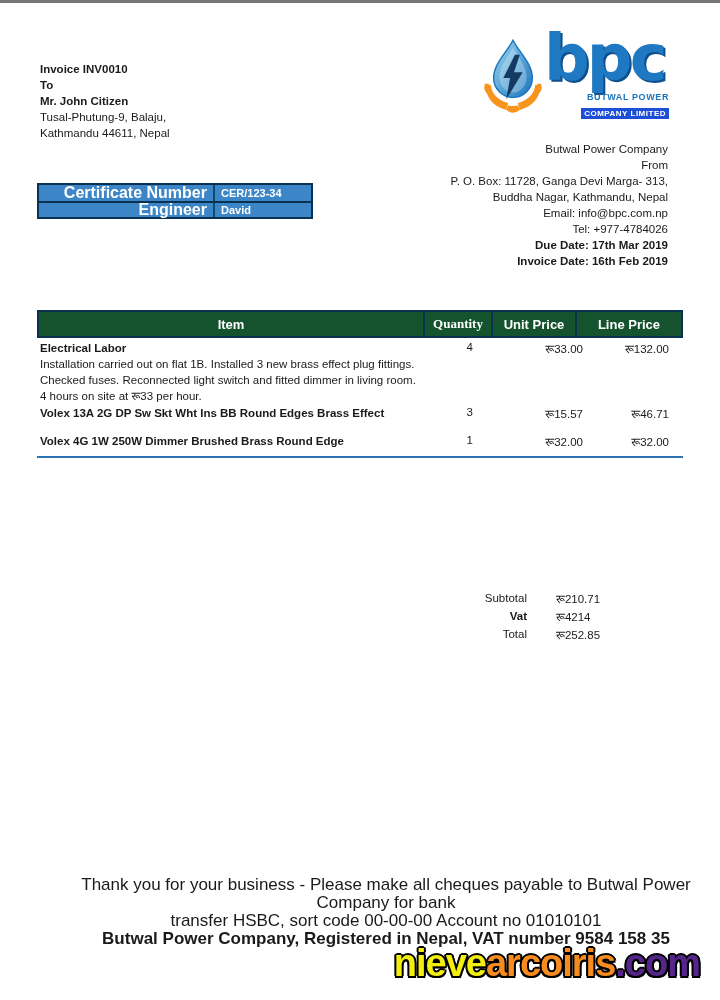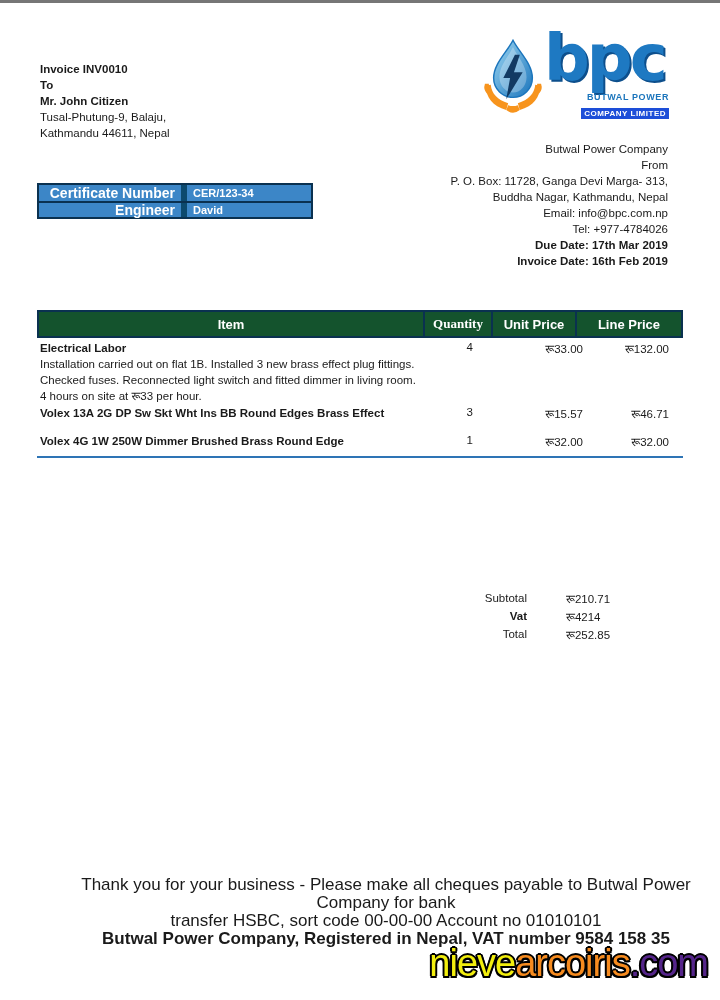--- a/index.html
+++ b/index.html
@@ -27,21 +27,21 @@
   .tagline .t1 { color:#1b75bc; font-size:9px; font-weight:bold; letter-spacing:0.6px; line-height:10px; }
   .tagline .t2 { display:inline-block; background:#1d4ed8; color:#fff; font-size:8px; font-weight:bold; letter-spacing:0.5px; padding:1px 3px; margin-top:1px; }
 
   
   .from { position:absolute; right:52px; top:141px; text-align:right; font-size:11.5px; line-height:16px; }
 
   
   .cert { position:absolute; left:37px; top:183px; width:276px; background:#3c86c7; border:2px solid #0a3150; }
   .cert-row { display:flex; height:16px; }
   .cert-row + .cert-row { border-top:2px solid #0a3150; }
-  .cert-label { width:148px; border-right:6px solid #0c4a6e; color:#fff; font-weight:bold; font-size:14px;
+  .cert-label { width:176px; border-right:2px solid #0c4a6e; color:#fff; font-weight:bold; font-size:16px;
                 display:flex; align-items:center; justify-content:flex-end; padding-right:6px; }
   .cert-value { flex:1; color:#fff; font-weight:bold; font-size:11px; display:flex; align-items:center; padding-left:6px; }
 
   
   .items { position:absolute; left:37px; top:310px; width:646px; height:150px; }
   .items-header { display:flex; height:28px; background:#14532d; border:2px solid #0a3150; }
   .h-cell { display:flex; align-items:center; justify-content:center; color:#fff; font-weight:bold; font-size:13px; }
   .h-item { width:386px; border-right:2px solid #0a3150; }
   .h-qty  { width:68px;  border-right:2px solid #0a3150;font-family:Liberation Serif, serif; }
   .h-unit { width:84px;  border-right:2px solid #0a3150; }
@@ -54,30 +54,30 @@
   .c-qty  { width:82px; text-align:right; padding-right:34px; }
   .c-unit { width:84px; text-align:right; padding-right:8px; }
   .c-line { width:92px; text-align:right; padding-right:14px; }
   .items-rule { position:absolute; top:146px; left:0; width:646px; height:2px; background:#2e74b5; }
 
   
   .totals { position:absolute; left:420px; top:589px; font-size:11.5px; }
   .totals-row { display:flex; height:18px; align-items:center; }
   .totals-label { width:107px; text-align:right; }
   .totals-label.vat { font-weight:bold; }
-  .totals-value { margin-left:39px; }
+  .totals-value { margin-left:29px; }
 
   
   .footer { position:absolute; left:52px; top:876px; width:668px; text-align:center; font-size:17px; line-height:18px; }
   .footer .l3 { font-weight:bold; }
 
   
   .watermark {
-    position:absolute; right:12px; top:941px;
-    font-size:38px; line-height:44px; font-weight:normal; letter-spacing:-1px;
+    position:absolute; right:20px; top:941px;
+    font-size:38px; line-height:44px; font-weight:bold; letter-spacing:-1px;
     text-shadow: 2px 0 0 #000, -2px 0 0 #000, 0 2px 0 #000, 0 -2px 0 #000,
                  1.5px 1.5px 0 #000, -1.5px -1.5px 0 #000, 1.5px -1.5px 0 #000, -1.5px 1.5px 0 #000;
     white-space:nowrap;
   }
   .wm1 { color:#f2ee0e; }
   .wm2 { color:#f68b1f; }
   .wm3 { color:#55258a; }
 </style>
 </head>
 <body>

